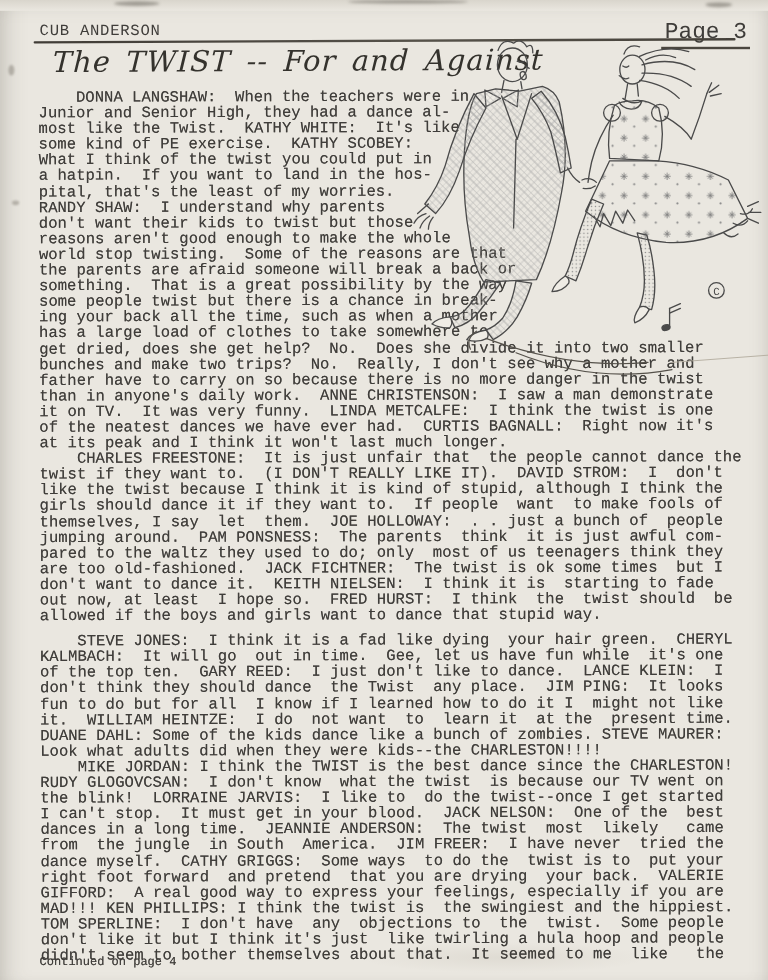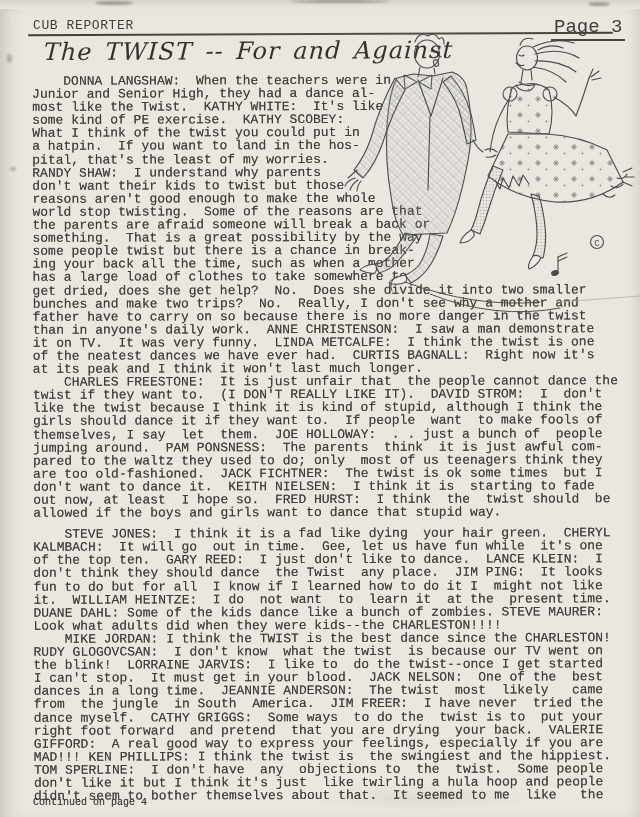--- a/index.html
+++ b/index.html
@@ -47,21 +47,21 @@
 
 <div class="page">
   <div class="top-band"></div>
   <div class="smudge" style="left:95px;top:1px;width:38px;height:4px;"></div>
   <div class="smudge" style="left:290px;top:0;width:100px;height:3px;"></div>
   <div class="smudge" style="left:588px;top:2px;width:22px;height:4px;"></div>
   <div class="speck" style="left:7px;top:54px;width:5px;height:9px;"></div>
   <div class="speck" style="left:10px;top:167px;width:6px;height:4px;"></div>
   <div class="stain" style="left:300px;bottom:6px;width:240px;height:26px;"></div>
 
-  <div class="masthead">CUB REPORTER</div>
+  <div class="masthead">CUB ANDERSON</div>
   <div class="pagenum">Page 3</div>
   <div class="rule"></div>
 
   <div class="title">The TWIST -- For and Against</div>
 
   <div class="textcol">
     <div class="para">
         <div class="tline">    DONNA LANGSHAW:  When the teachers were in</div>
         <div class="tline">Junior and Senior High, they had a dance al-</div>
         <div class="tline">most like the Twist.  KATHY WHITE:  It's like</div>

